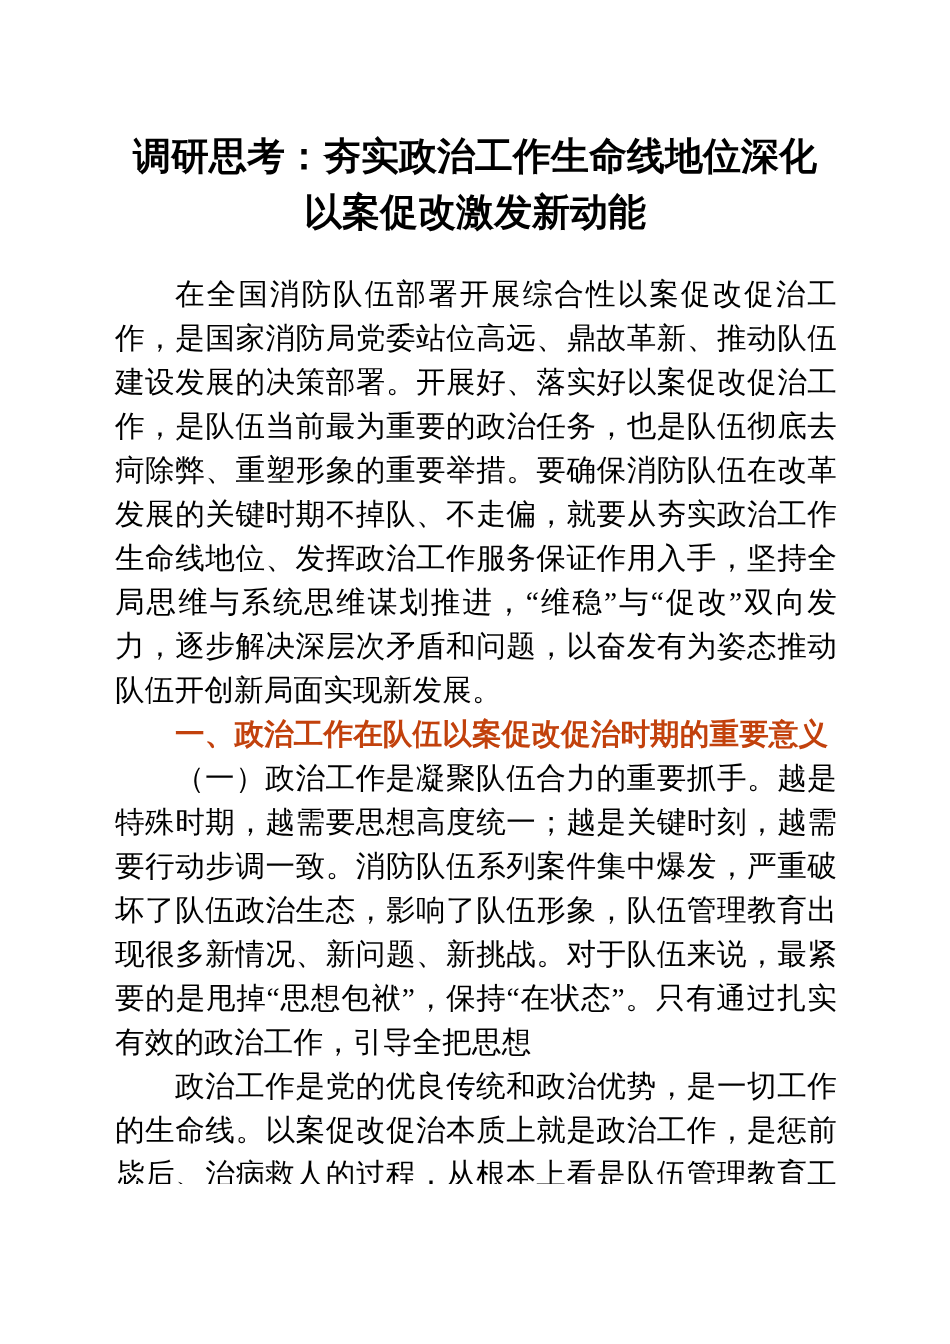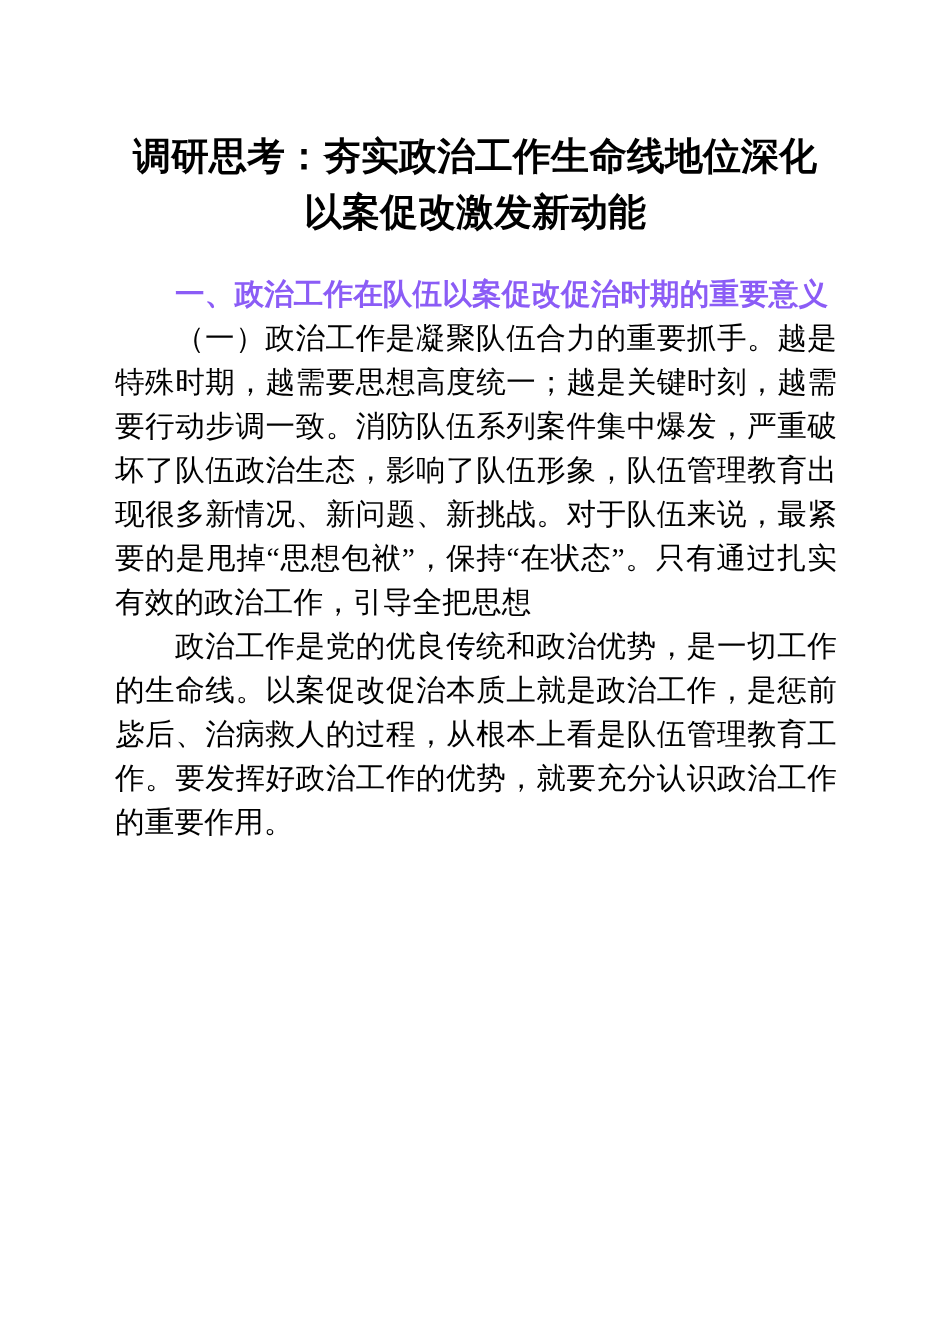--- a/index.html
+++ b/index.html
@@ -65,37 +65,38 @@
   }
 
   
   p.section-heading {
     margin: 0;
     padding: 0;
     font-family: "Liberation Sans", "DejaVu Sans", sans-serif;
     font-weight: bold;
     font-size: 29.6px;
     line-height: 44px;
-    color: #8b5cf6;
+    color: #c2410c;
     text-indent: 60px;
     text-align: left;
     word-break: break-all;
     letter-spacing: 0.1px;
   }
 </style>
 </head>
 <body>
 
 <div class="page">
   <div class="doc-body">
 
     <h1 class="doc-title">调研思考：夯实政治工作生命线地位深化以案促改激发新动能</h1>
 
     <div class="flow">
 
+      <p class="body-para">在全国消防队伍部署开展综合性以案促改促治工作，是国家消防局党委站位高远、鼎故革新、推动队伍建设发展的决策部署。开展好、落实好以案促改促治工作，是队伍当前最为重要的政治任务，也是队伍彻底去疴除弊、重塑形象的重要举措。要确保消防队伍在改革发展的关键时期不掉队、不走偏，就要从夯实政治工作生命线地位、发挥政治工作服务保证作用入手，坚持全局思维与系统思维谋划推进，“维稳”与“促改”双向发力，逐步解决深层次矛盾和问题，以奋发有为姿态推动队伍开创新局面实现新发展。</p>
 
       <p class="section-heading">一、政治工作在队伍以案促改促治时期的重要意义</p>
 
       <p class="body-para">（一）政治工作是凝聚队伍合力的重要抓手。越是特殊时期，越需要思想高度统一；越是关键时刻，越需要行动步调一致。消防队伍系列案件集中爆发，严重破坏了队伍政治生态，影响了队伍形象，队伍管理教育出现很多新情况、新问题、新挑战。对于队伍来说，最紧要的是甩掉“思想包袱”，保持“在状态”。只有通过扎实有效的政治工作，引导全把思想</p>
 
       <p class="body-para">政治工作是党的优良传统和政治优势，是一切工作的生命线。以案促改促治本质上就是政治工作，是惩前毖后、治病救人的过程，从根本上看是队伍管理教育工作。要发挥好政治工作的优势，就要充分认识政治工作的重要作用。</p>
 
     </div>
   </div>
 </div>

